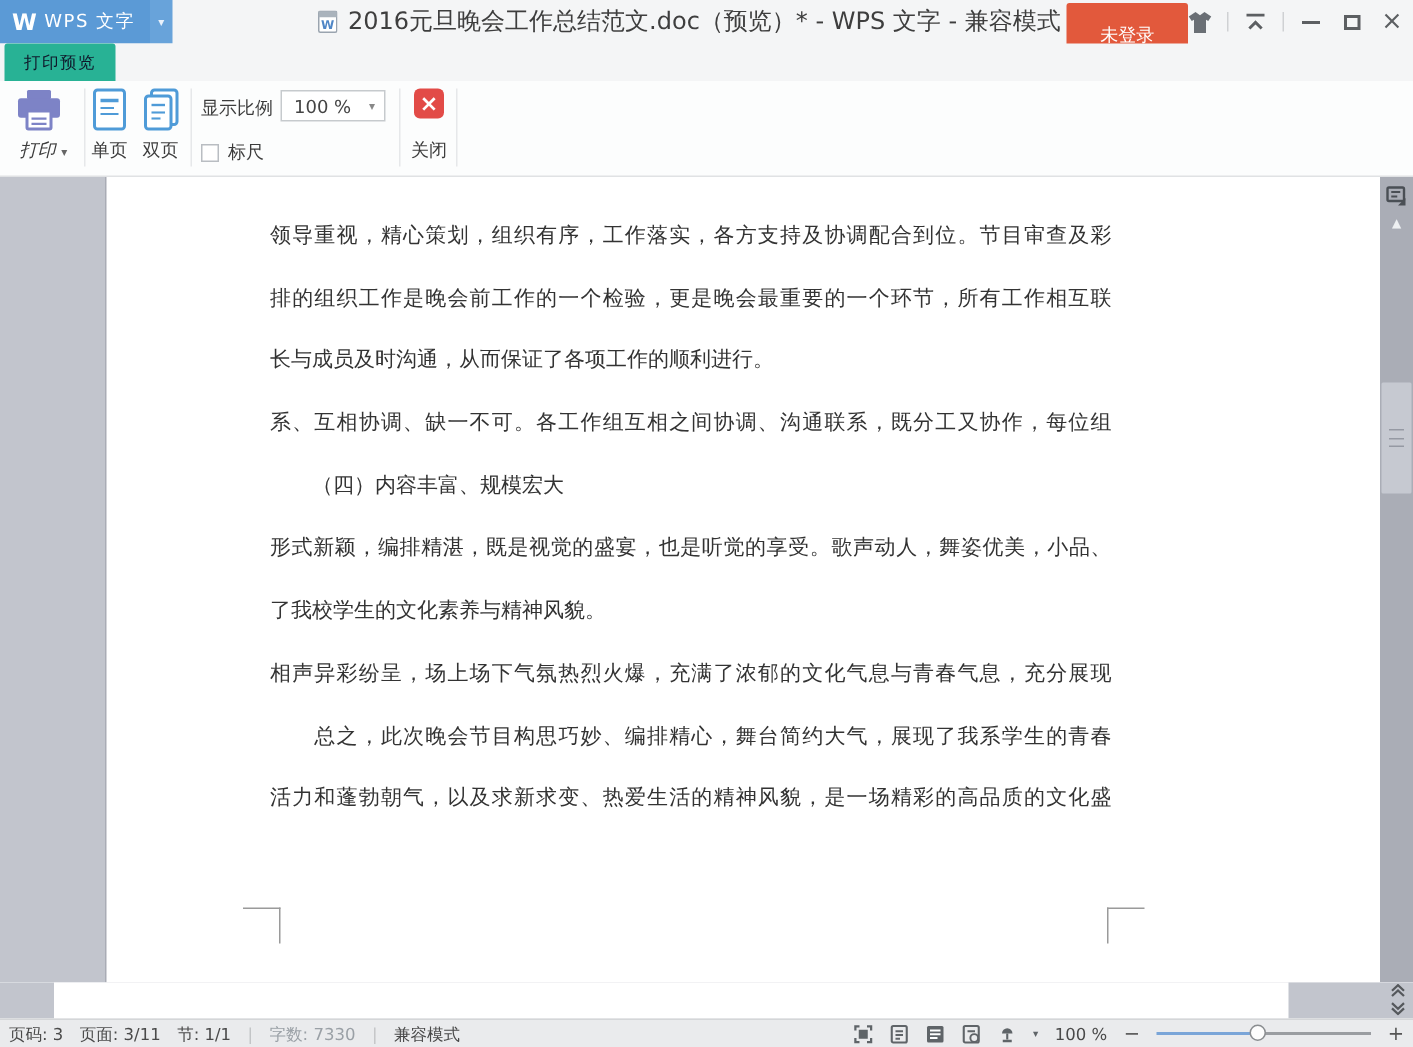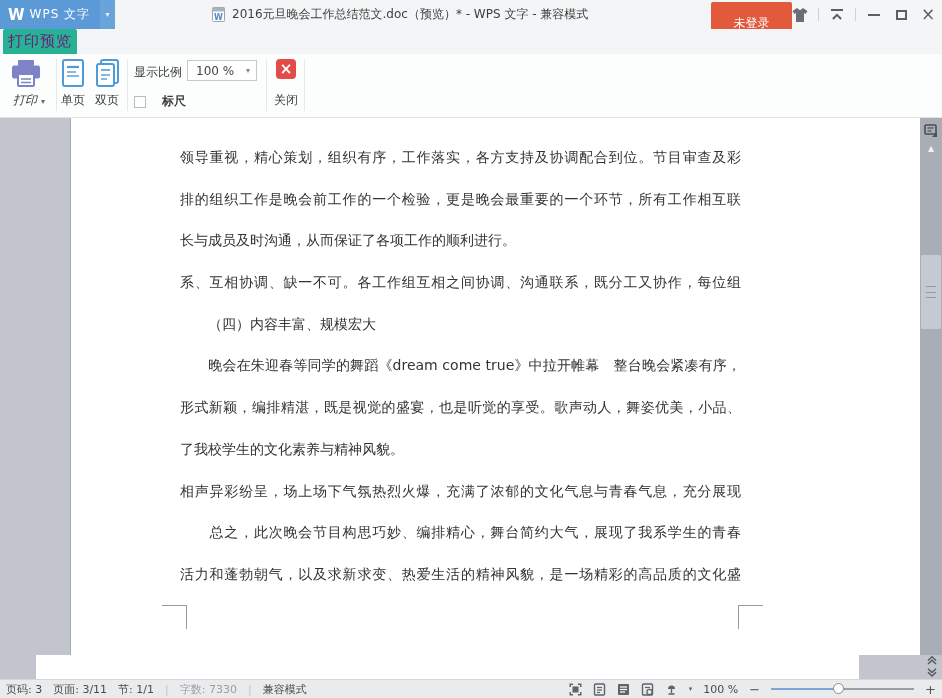--- a/index.html
+++ b/index.html
@@ -8,46 +8,46 @@
   #app { position:relative; width:942px; height:698px; background:#f4f5f6; }
 
   
   .titlebar { position:absolute; left:0; top:0; width:942px; height:29px; background:#f4f5f6; }
   .wps-tab { position:absolute; left:0; top:0; height:29px; display:flex; align-items:center; cursor:pointer; }
   .wps-tab-main { display:flex; align-items:center; gap:5px; background:#5b9ad6; color:#fff; height:29px; padding:0 10px 0 8px; }
   .wps-logo { font-weight:bold; font-size:15px; color:#fff; }
   .wps-tab-label { font-size:12px; letter-spacing:1px; }
   .wps-tab-arrow { width:15px; height:29px; background:#68a3da; color:#eaf2fb; font-size:8px; display:flex; align-items:center; justify-content:center; }
   .doc-tab { position:absolute; left:212px; top:0; height:29px; display:flex; align-items:center; gap:7px; }
-  .doc-title { font-size:12px; color:#3e3e3e; }
+  .doc-title { font-size:16px; color:#3e3e3e; }
   .login-btn { position:absolute; left:711px; top:2px; width:81px; height:43px; background:#e2593c; border-radius:2px; color:#fff; font-size:12px; display:flex; align-items:center; justify-content:center; cursor:pointer; }
   .win-icons { position:absolute; right:5px; top:0; height:29px; display:flex; align-items:center; gap:9px; }
   .win-icons .vsep { width:1px; height:13px; background:#cfd1d3; }
   .winbtn { width:18px; height:18px; display:flex; align-items:center; justify-content:center; cursor:pointer; }
   .min-glyph { width:12px; height:2px; background:#5c5f62; }
   .max-glyph { width:11px; height:10px; border:2px solid #5c5f62; }
   .close-glyph { font-size:17px; color:#5c5f62; line-height:1; }
 
   
   .tabrow { position:absolute; left:0; top:29px; width:942px; height:25px; background:#f4f5f6; }
-  .preview-tab { position:absolute; left:3px; top:0; width:74px; height:25px; background:#28b295; color:#701a75; font-size:15px; display:flex; align-items:center; justify-content:center; letter-spacing:1px; border-radius:2px 2px 0 0; cursor:pointer; }
+  .preview-tab { position:absolute; left:3px; top:0; width:74px; height:25px; background:#28b295; color:#0f172a; font-size:11px; display:flex; align-items:center; justify-content:center; letter-spacing:1px; border-radius:2px 2px 0 0; cursor:pointer; }
 
   
   .toolbar { position:absolute; left:0; top:54px; width:942px; height:64px; background:#fcfdfd; border-bottom:1px solid #e0e2e4; }
   .tb-sep { position:absolute; top:5px; width:1px; height:52px; background:#e6e8ea; }
   .tb-label { position:absolute; font-size:12px; color:#3c3c3c; text-align:center; }
   .tb-btn { cursor:pointer; }
   .print-icon { position:absolute; left:10px; top:5px; }
   .print-label { left:4px; top:38px; width:50px;font-style:italic; }
   .caret { font-size:8px; color:#666; }
   .sp-icon { position:absolute; top:4px; }
   .combo { position:absolute; left:187px; top:6px; width:70px; height:21px; background:#fff; border:1px solid #c6cacd; display:flex; align-items:center; cursor:pointer; }
   .combo-val { flex:1; font-size:12px; color:#444; padding-left:8px; }
   .combo-caret { padding-right:6px; font-size:8px; color:#888; }
-  .ruler-row { position:absolute; left:134px; top:39px; display:flex; align-items:center; gap:16px; cursor:pointer;font-weight:bold; }
+  .ruler-row { position:absolute; left:134px; top:39px; display:flex; align-items:center; gap:6px; cursor:pointer; }
   .checkbox { width:12px; height:12px; background:#fff; border:1px solid #b9bdc2; }
   .ruler-label { font-size:12px; color:#3c3c3c; }
   .closebox { position:absolute; left:276px; top:5px; width:20px; height:20px; background:#e24b47; border-radius:4px; color:#fff; font-size:15px; font-weight:bold; display:flex; align-items:center; justify-content:center; cursor:pointer; }
 
   
   .docarea { position:absolute; left:0; top:118px; width:942px; height:537px; background:#c2c5cd; overflow:hidden; }
   .page { position:absolute; left:70px; top:0; width:933px; height:537px; background:#fff; border-left:1px solid #a9acb5; border-right:1px solid #a9acb5; }
   .lines { position:absolute; left:109px; top:19px; width:561px; }
   .doc-line { height:41.7px; line-height:41.7px; font-size:14px; color:#333; overflow:hidden; text-align:left; }
   .doc-line.just { text-align:justify; text-align-last:justify; }
@@ -192,21 +192,20 @@
   </div>
 
   <div class="docarea">
     <div class="page">
       <div class="lines">
           <div class="doc-line just">领导重视，精心策划，组织有序，工作落实，各方支持及协调配合到位。节目审查及彩</div>
           <div class="doc-line just">排的组织工作是晚会前工作的一个检验，更是晚会最重要的一个环节，所有工作相互联</div>
           <div class="doc-line">长与成员及时沟通，从而保证了各项工作的顺利进行。</div>
           <div class="doc-line just">系、互相协调、缺一不可。各工作组互相之间协调、沟通联系，既分工又协作，每位组</div>
           <div class="doc-line">　　（四）内容丰富、规模宏大</div>
-          <div class="doc-line just">　　晚会在朱迎春等同学的舞蹈《dream come true》中拉开帷幕　整台晚会紧凑有序，</div>
           <div class="doc-line just">形式新颖，编排精湛，既是视觉的盛宴，也是听觉的享受。歌声动人，舞姿优美，小品、</div>
           <div class="doc-line">了我校学生的文化素养与精神风貌。</div>
           <div class="doc-line just">相声异彩纷呈，场上场下气氛热烈火爆，充满了浓郁的文化气息与青春气息，充分展现</div>
           <div class="doc-line just">　　总之，此次晚会节目构思巧妙、编排精心，舞台简约大气，展现了我系学生的青春</div>
           <div class="doc-line just">活力和蓬勃朝气，以及求新求变、热爱生活的精神风貌，是一场精彩的高品质的文化盛</div>
         </div>
       <div class="corner-mark mark-left"></div>
       <div class="corner-mark mark-right"></div>
     </div>
 

